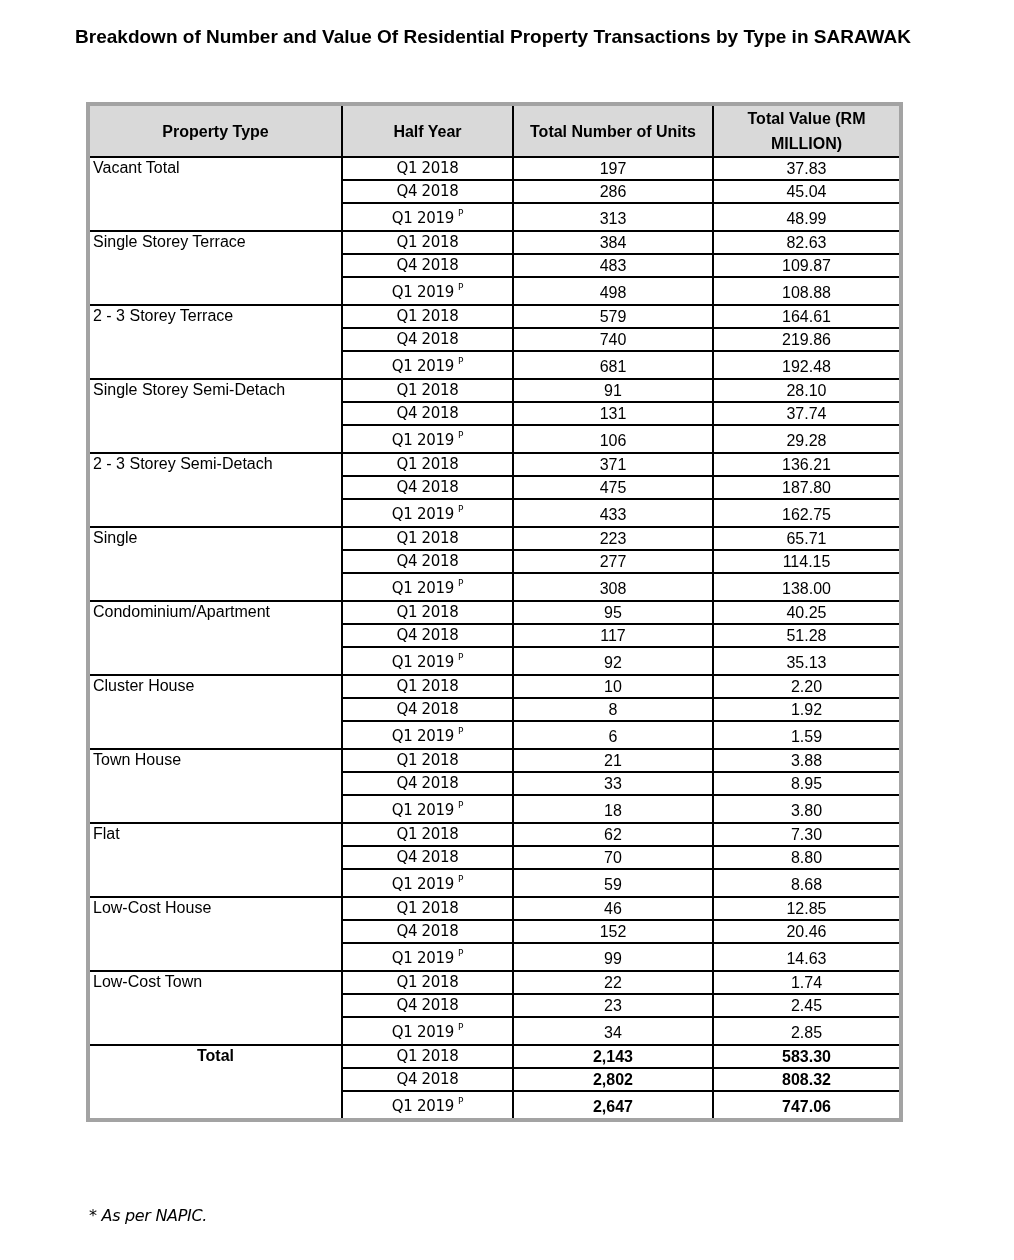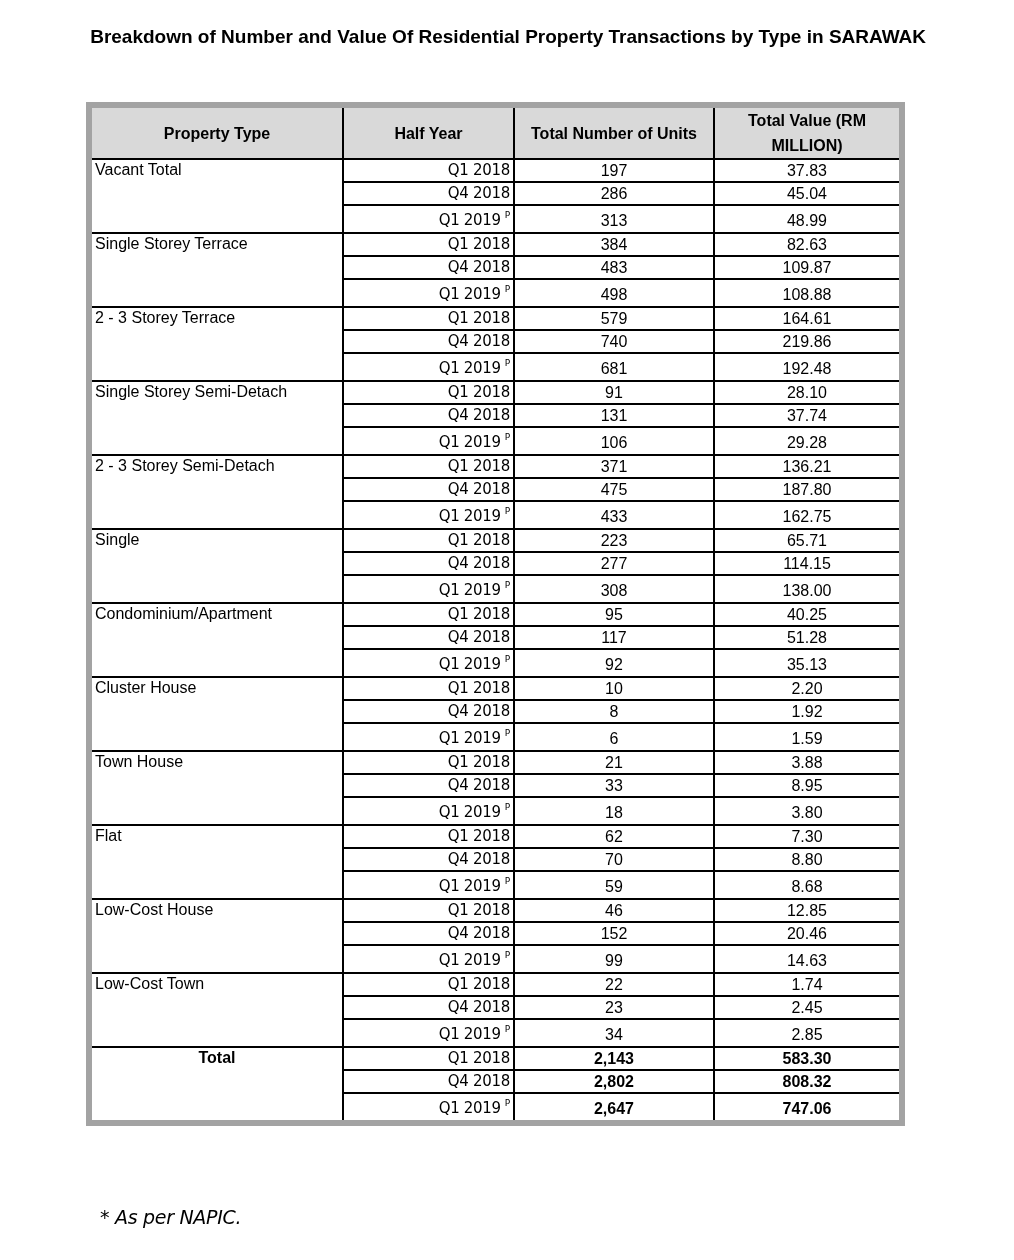--- a/index.html
+++ b/index.html
@@ -1,24 +1,24 @@
 <!DOCTYPE html>
 <html><head>
   <meta charset="utf-8">
   <style>
     html, body { margin: 0; padding: 0; background: #ffffff; }
     body { width: 1014px; height: 1260px; position: relative; overflow: hidden; font-family: "Liberation Sans", sans-serif; color: #000; }
     .title {
       position: absolute; left: 60px; top: 24px; width: 866px;
-      text-align: right; font-weight: bold; font-size: 19px; line-height: 25px;
+      text-align: center; font-weight: bold; font-size: 19px; line-height: 25px;
       font-family: "Liberation Sans", sans-serif;
     }
     table.grid {
       position: absolute; left: 86px; top: 102px;
-      border-collapse: collapse; border: 6px solid #a3a3a3;
+      border-collapse: collapse; border: 4px solid #a3a3a3;
       table-layout: fixed;
     }
     table.grid col.c1 { width: 254px; }
     table.grid col.c2 { width: 171px; }
     table.grid col.c3 { width: 200px; }
     table.grid col.c4 { width: 188px; }
     table.grid th {
       background: #d9d9d9; border: 2px solid #000; font-weight: bold;
       font-size: 16px; line-height: 25px; height: 50px; padding: 0 4px;
       text-align: center; vertical-align: middle;
@@ -29,27 +29,27 @@
       border-top: 2px solid #000; border-bottom: 2px solid #000;
       font-size: 16px; height: 21px; padding: 0 3px; line-height: 21px;
       vertical-align: middle;
     }
     table.grid tr.third td.q, table.grid tr.third td.n, table.grid tr.third td.v { height: 24px; padding-top: 2px; }
     td.type {
       vertical-align: top !important; text-align: left; font-size: 16px;
       font-family: "Liberation Sans", sans-serif; padding: 0 3px !important;
       line-height: 20px !important;
     }
-    td.q { font-family: "DejaVu Sans", sans-serif; font-size: 15px !important; text-align: right; letter-spacing: -0.3px; }
+    td.q { font-family: "DejaVu Sans", sans-serif; font-size: 15px !important; text-align: center; letter-spacing: -0.3px; }
     td.q sup { font-size: 9px; margin-left: 4px; vertical-align: 7px; line-height: 0; }
     td.n, td.v { text-align: center; font-family: "Liberation Sans", sans-serif; }
     tr.total td.n, tr.total td.v, td.type.total-label { font-weight: bold; text-align: center; }
     .footnote {
-      position: absolute; left: 100px; top: 1206px; font-style: italic;
-      font-size: 19px; font-family: "DejaVu Sans", sans-serif; letter-spacing: -0.3px;
+      position: absolute; left: 89px; top: 1206px; font-style: italic;
+      font-size: 16px; font-family: "DejaVu Sans", sans-serif; letter-spacing: -0.3px;
     }
   </style>
 </head>
 <body>
 
 <div class="title">Breakdown of Number and Value Of Residential Property Transactions by Type in SARAWAK</div>
 
 <table class="grid">
   <colgroup>
       <col class="c1">

